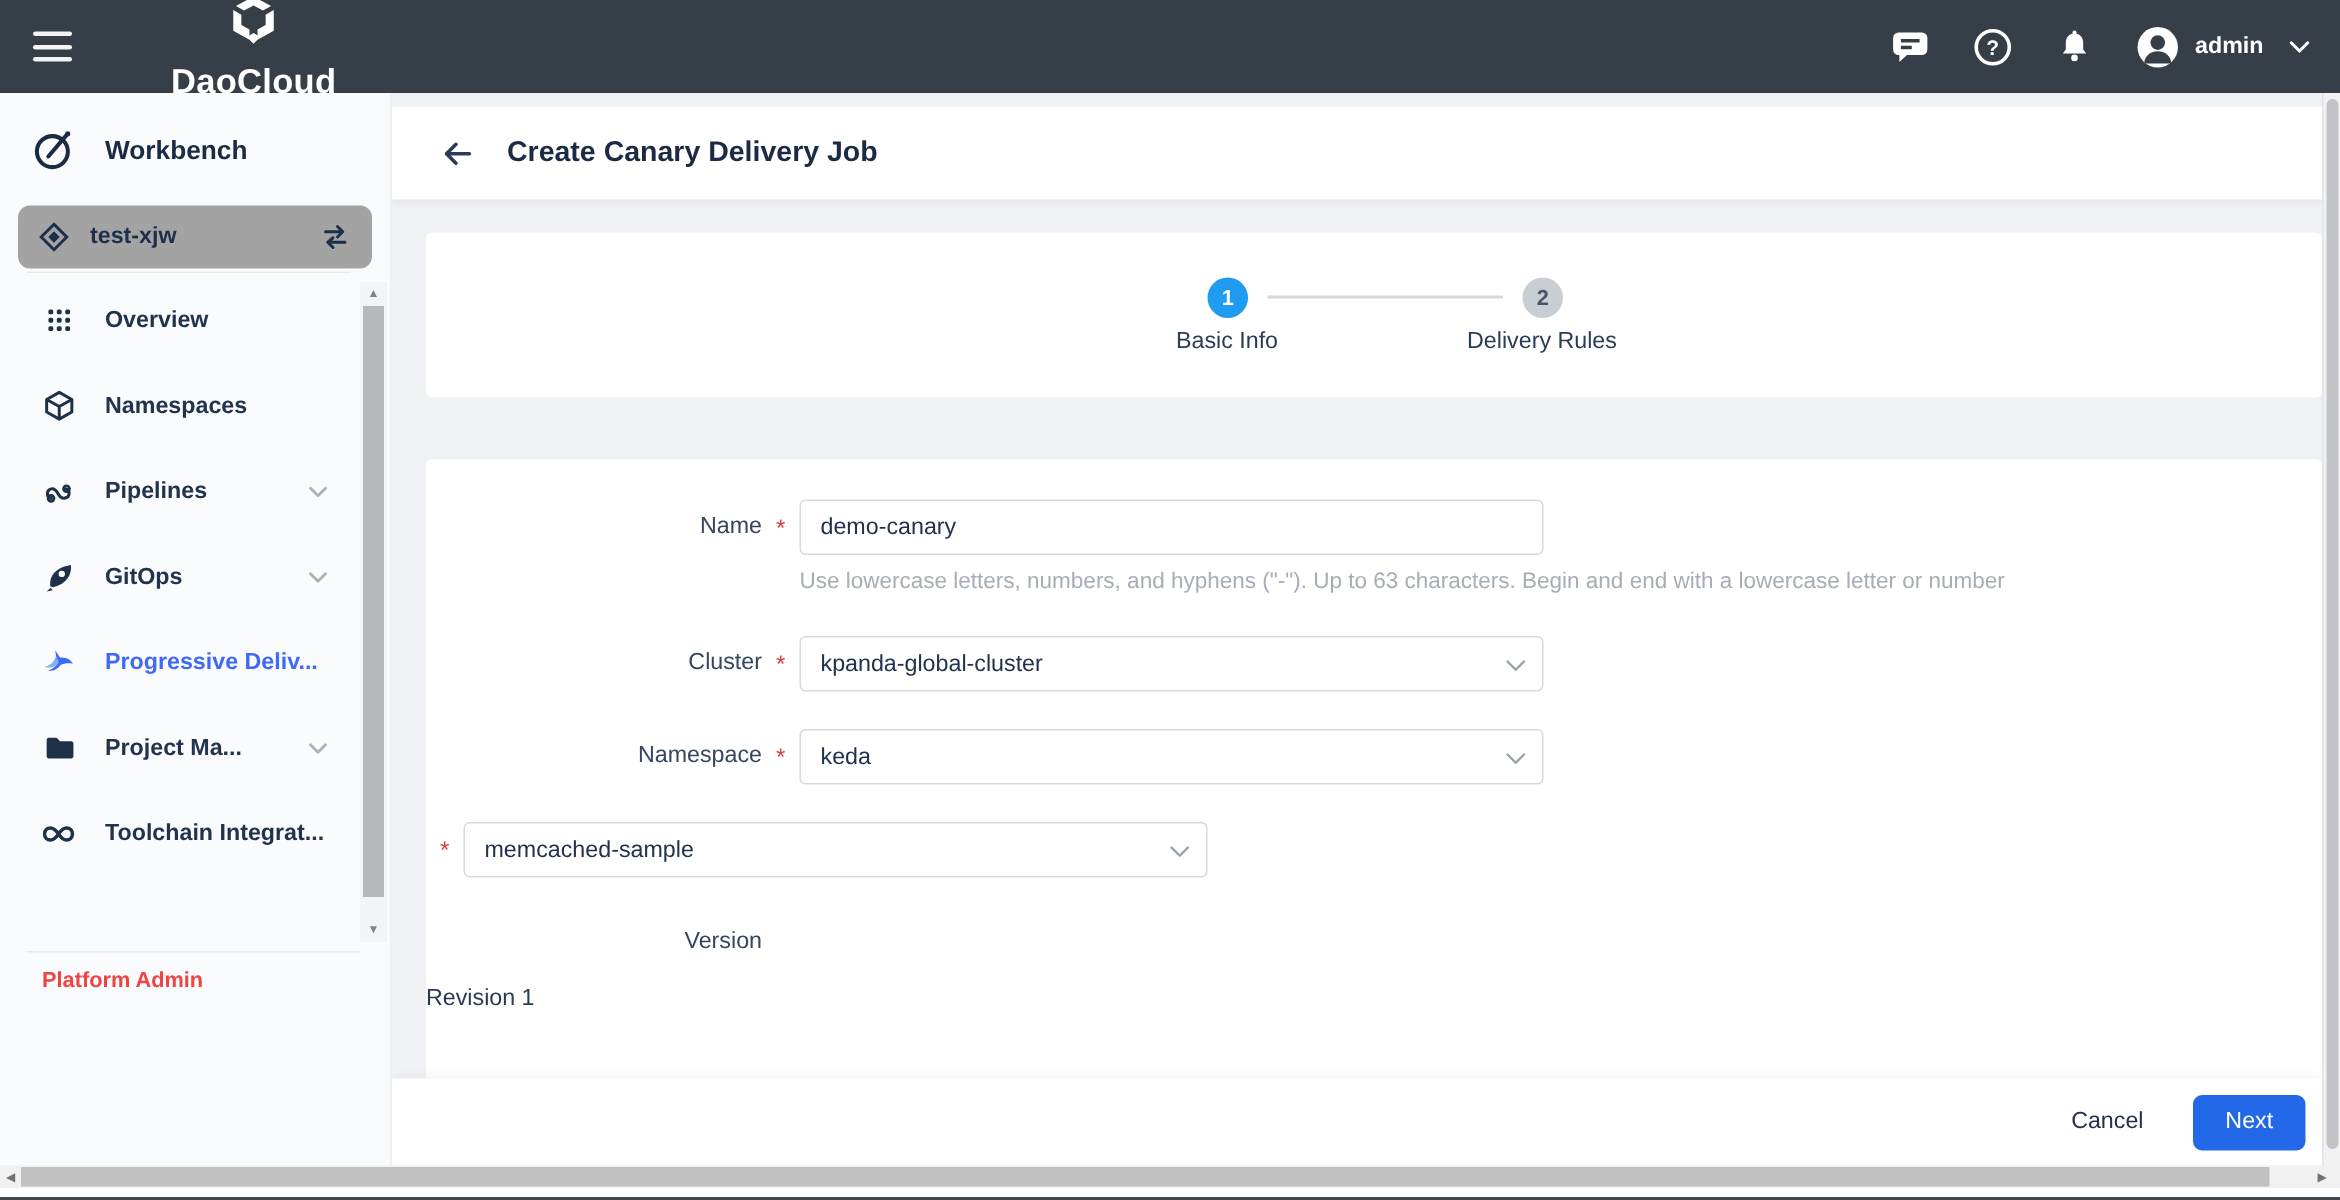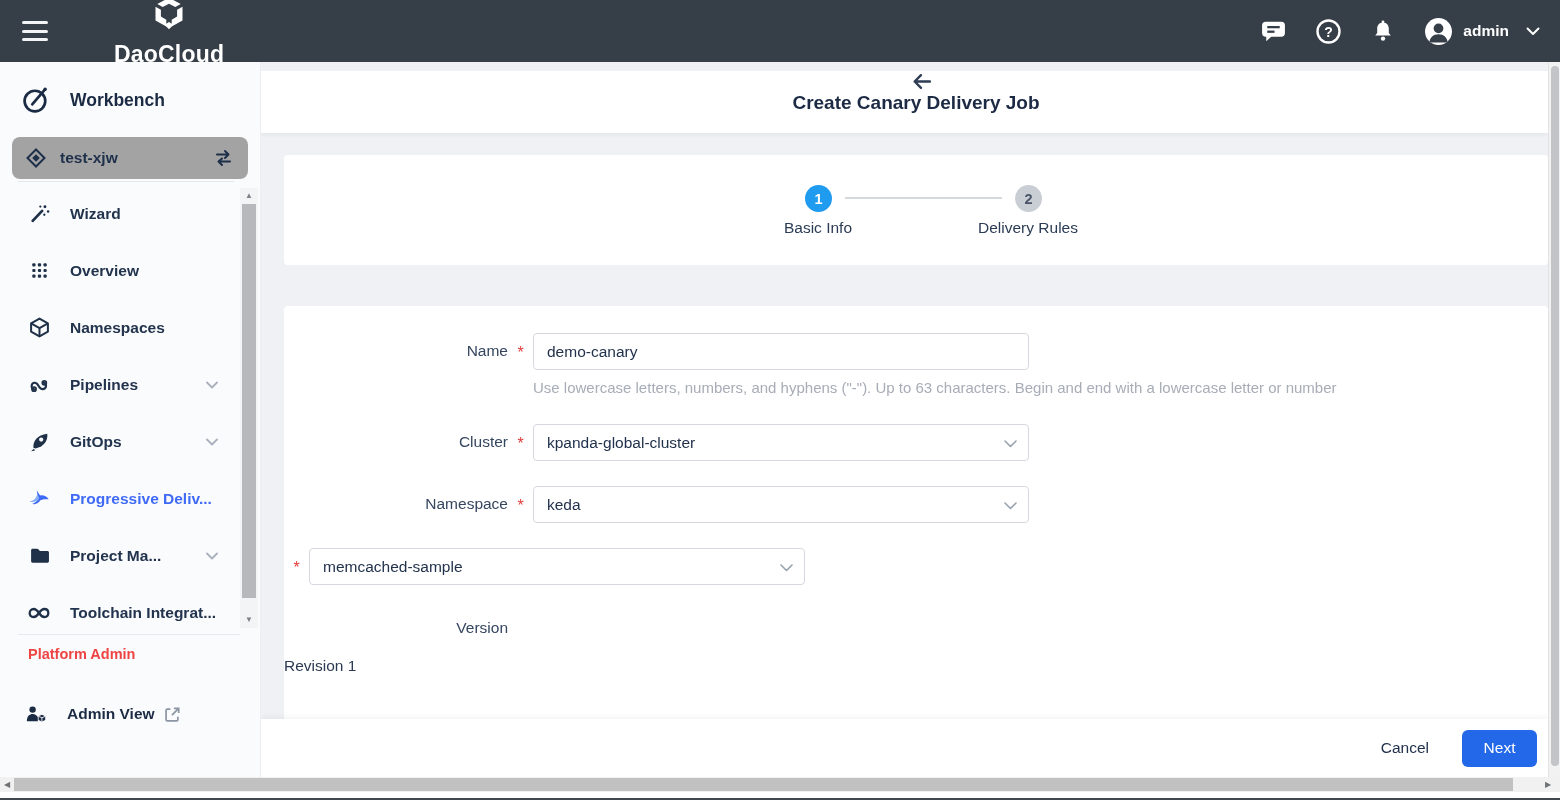--- a/index.html
+++ b/index.html
@@ -44,21 +44,21 @@
   .sb-thumb { position:absolute; left:2px; width:14px; top:16px; height:394px; background:#B6B8BB; cursor:pointer; }
   .sb-divider2 { position:absolute; left:18px; top:572px; width:222px; height:1px; background:#E7EAEE; }
   .platform-label { position:absolute; left:28px; top:584px; font-size:14.5px; font-weight:700; color:#ef4444;text-align:right; }
   .admin-row { position:absolute; left:0; top:634px; width:240px; height:36px; display:flex; align-items:center;
                padding-left:26px; cursor:pointer; }
   .admin-row .s-label { font-size:15.5px; font-weight:700; color:#1B2B44; margin-left:20px; }
   .admin-row .ext { margin-left:10px; display:flex; }
 
   
   .page-header { position:absolute; left:261px; top:71px; width:1287px; height:62px; background:#FFFFFF;
-                 display:flex; align-items:center; box-shadow:0 2px 4px rgba(31,45,61,.05); z-index:5;flex-direction:column; }
+                 display:flex; align-items:center; box-shadow:0 2px 4px rgba(31,45,61,.05); z-index:5; }
   .back-btn { margin-left:33px; display:flex; cursor:pointer; }
   .page-title { margin-left:23px; font-size:19px; font-weight:700; color:#1C2A44; }
 
   .card { position:absolute; left:284px; width:1264px; background:#FFFFFF; border-radius:4px; }
   .card-stepper { top:155px; height:110px; }
   .card-form { top:306px; height:429px; }
 
   
   .step-circle { position:absolute; width:27px; height:27px; border-radius:50%; top:30px;
                  display:flex; align-items:center; justify-content:center;
@@ -192,32 +192,20 @@
           <path d="M4,6.5 H15 M12,3 L15.5,6.5 L12,10" fill="none" stroke="#1E2F4A" stroke-width="2" stroke-linecap="round" stroke-linejoin="round"></path>
           <path d="M17,13.5 H6 M9,10.5 L5.5,13.5 L9,17" fill="none" stroke="#1E2F4A" stroke-width="2" stroke-linecap="round" stroke-linejoin="round"></path>
         </svg>
       </span>
     </div>
     <div class="sb-divider1"></div>
 
     <nav class="menu">
       <div class="side-item">
         <span class="s-icon">
-          <svg width="21" height="21" viewBox="0 0 20 20">
-            <line x1="3.5" y1="17" x2="12.5" y2="7.5" stroke="#1F3049" stroke-width="2.6" stroke-linecap="round"></line>
-            <circle cx="15.2" cy="3.6" r="1.4" fill="#1F3049"></circle>
-            <circle cx="18.2" cy="8" r="1.2" fill="#1F3049"></circle>
-            <circle cx="14.6" cy="11.2" r="1.1" fill="#1F3049"></circle>
-            <circle cx="10.8" cy="3.4" r="1.1" fill="#1F3049"></circle>
-          </svg>
-        </span>
-        <span class="s-label">Wizard</span>
-      </div>
-      <div class="side-item">
-        <span class="s-icon">
           <svg width="19" height="19" viewBox="0 0 20 20">
             <g fill="#1F3049">
               <rect x="2.4" y="2.4" width="3.4" height="3.4" rx="1.1"></rect>
                 <rect x="8.3" y="2.4" width="3.4" height="3.4" rx="1.1"></rect>
                 <rect x="14.2" y="2.4" width="3.4" height="3.4" rx="1.1"></rect>
               <rect x="2.4" y="8.3" width="3.4" height="3.4" rx="1.1"></rect>
                 <rect x="8.3" y="8.3" width="3.4" height="3.4" rx="1.1"></rect>
                 <rect x="14.2" y="8.3" width="3.4" height="3.4" rx="1.1"></rect>
               <rect x="2.4" y="14.2" width="3.4" height="3.4" rx="1.1"></rect>
                 <rect x="8.3" y="14.2" width="3.4" height="3.4" rx="1.1"></rect>
@@ -299,35 +287,20 @@
     </nav>
 
     <div class="sb-scroll">
       <span class="arr" style="top:1px;">▲</span>
       <div class="sb-thumb"></div>
       <span class="arr" style="bottom:1px;">▼</span>
     </div>
 
     <div class="sb-divider2"></div>
     <div class="platform-label">Platform Admin</div>
-    <div class="admin-row">
-      <svg width="21" height="18" viewBox="0 0 21 18">
-        <circle cx="6.6" cy="4.6" r="3.2" fill="#1B2B44"></circle>
-        <path d="M0.8,16.2 C1,11 3.7,9.1 6.6,9.1 C9,9.1 11.1,10.3 11.8,12.6 L11.8,16.2 Z" fill="#1B2B44"></path>
-        <polygon points="12.6,11.3 15.9,9.8 19.2,11.3 19.2,14.9 15.9,16.4 12.6,14.9" fill="#1B2B44"></polygon>
-        <path d="M12.6,11.3 L15.9,12.8 L19.2,11.3 M15.9,12.8 V16.4" fill="none" stroke="#FAFBFC" stroke-width="0.9"></path>
-      </svg>
-      <span class="s-label">Admin View</span>
-      <span class="ext">
-        <svg width="15" height="15" viewBox="0 0 14 14">
-          <path d="M5,2 H2.2 C1.5,2 1,2.5 1,3.2 V11.8 C1,12.5 1.5,13 2.2,13 H10.8 C11.5,13 12,12.5 12,11.8 V9" fill="none" stroke="#8B95A3" stroke-width="1.6"></path>
-          <path d="M6.5,7.5 L12.5,1.5 M8.3,1.2 H12.8 V5.7" fill="none" stroke="#8B95A3" stroke-width="1.6"></path>
-        </svg>
-      </span>
-    </div>
   </aside>
 
   <div class="page-header">
     <span class="back-btn">
       <svg width="21" height="21" viewBox="0 0 20 20">
           <path d="M18,10 H3.5 M9.5,4 L3.5,10 L9.5,16" fill="none" stroke="#2E3D55" stroke-width="2.3" stroke-linecap="round" stroke-linejoin="round"></path>
         </svg>
     </span>
     <h1 class="page-title">Create Canary Delivery Job</h1>
   </div>

